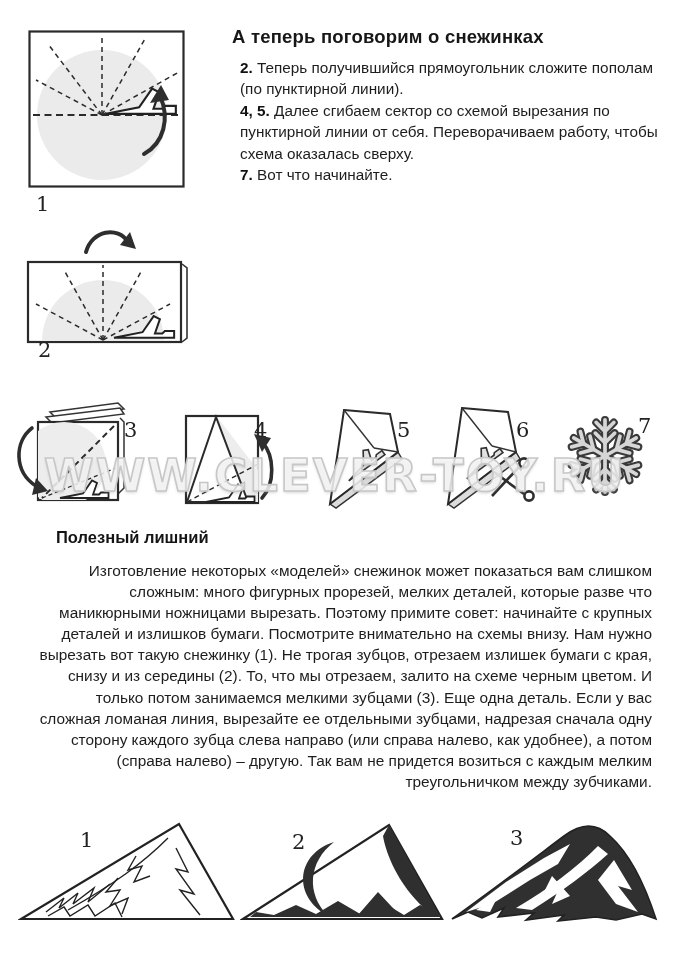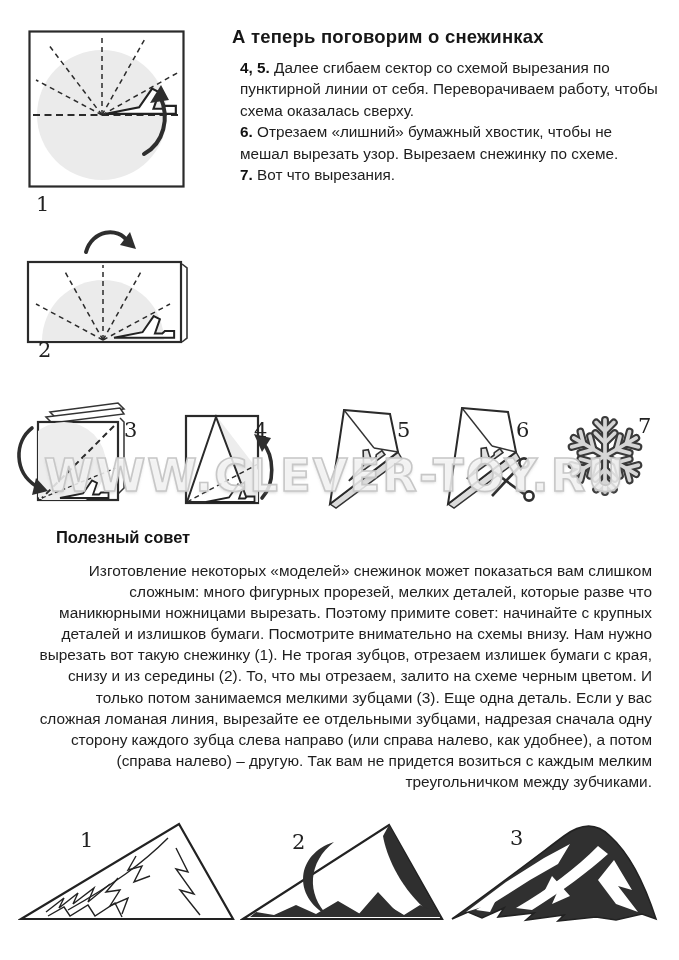--- a/index.html
+++ b/index.html
@@ -51,23 +51,23 @@
         <line x1="50" y1="22" x2="60" y2="12"></line>
         <line x1="50" y1="35" x2="39" y2="24"></line>
         <line x1="50" y1="35" x2="61" y2="24"></line>
       </g>
     </defs>
   </svg>
 
   <h1 class="title">А теперь поговорим о снежинках</h1>
 
   <div class="instructions">
+    <p class="instr"><b>2.</b> <span>Теперь получившийся прямоугольник сложите пополам (по пунктирной линии).</span></p>
     <p class="instr"><b>4, 5.</b> <span>Далее сгибаем сектор со схемой вырезания по пунктирной линии от себя. Переворачиваем работу, чтобы схема оказалась сверху.</span></p>
-    <p class="instr"><b>6.</b> <span>Отрезаем «лишний» бумажный хвостик, чтобы не мешал вырезать узор. Вырезаем снежинку по схеме.</span></p>
-    <p class="instr"><b>7.</b> <span>Вот что вырезания.</span></p>
+    <p class="instr"><b>7.</b> <span>Вот что начинайте.</span></p>
   </div>
 
   <div class="fig" style="left:28px;top:30px">
     <svg width="158" height="160" viewBox="0 0 158 160">
       <rect x="1.5" y="1.5" width="154" height="155" fill="#fff" stroke="#2a2a2a" stroke-width="2.2"></rect>
       <circle cx="74" cy="85" r="65" fill="#ebebeb"></circle>
       <g stroke="#2b2b2b" fill="none">
         <line x1="5" y1="85" x2="152" y2="85" stroke-width="2.2" stroke-dasharray="7,4.5"></line>
         <g stroke-width="1.5" stroke-dasharray="5,4">
           <line x1="74" y1="85" x2="8" y2="50"></line>
@@ -190,21 +190,21 @@
         <use href="#sfarm" transform="rotate(180,50,50)"></use>
         <use href="#sfarm" transform="rotate(240,50,50)"></use>
         <use href="#sfarm" transform="rotate(300,50,50)"></use>
       </g>
     </svg>
   </div>
   <span class="figlabel" style="left:638px;top:414px">7</span>
 
   <div class="watermark">WWW.CLEVER-TOY.RU</div>
 
-  <h2 class="tip-heading">Полезный совет</h2>
+  <h2 class="tip-heading">Полезный лишний</h2>
   <p class="tip-body">Изготовление некоторых «моделей» снежинок может показаться вам слишком сложным: много фигурных прорезей, мелких деталей, которые разве что маникюрными ножницами вырезать. Поэтому примите совет: начинайте с крупных деталей и излишков бумаги. Посмотрите внимательно на схемы внизу. Нам нужно вырезать вот такую снежинку (1). Не трогая зубцов, отрезаем излишек бумаги с края, снизу и из середины (2). То, что мы отрезаем, залито на схеме черным цветом. И только потом занимаемся мелкими зубцами (3). Еще одна деталь. Если у вас сложная ломаная линия, вырезайте ее отдельными зубцами, надрезая сначала одну сторону каждого зубца слева направо (или справа налево, как удобнее), а потом (справа налево) – другую. Так вам не придется возиться с каждым мелким треугольничком между зубчиками.</p>
 
   <div class="fig" style="left:18px;top:820px">
     <svg width="218" height="104" viewBox="0 0 218 104">
       <polygon points="3,99 215,99 161,4" fill="#fff" stroke="#222" stroke-width="2.2"></polygon>
       <g fill="none" stroke="#222" stroke-width="1.4">
         <path d="M150,18 C124,44 96,64 50,90"></path>
         <path d="M28,92 L46,78 L41,88 L60,73 L55,84 L76,68 L70,82 L92,64"></path>
         <path d="M100,58 L88,72 L102,70 L92,86 L110,78 L104,94"></path>
         <path d="M158,28 L170,52 L158,49 L176,74 L162,70 L182,95"></path>

